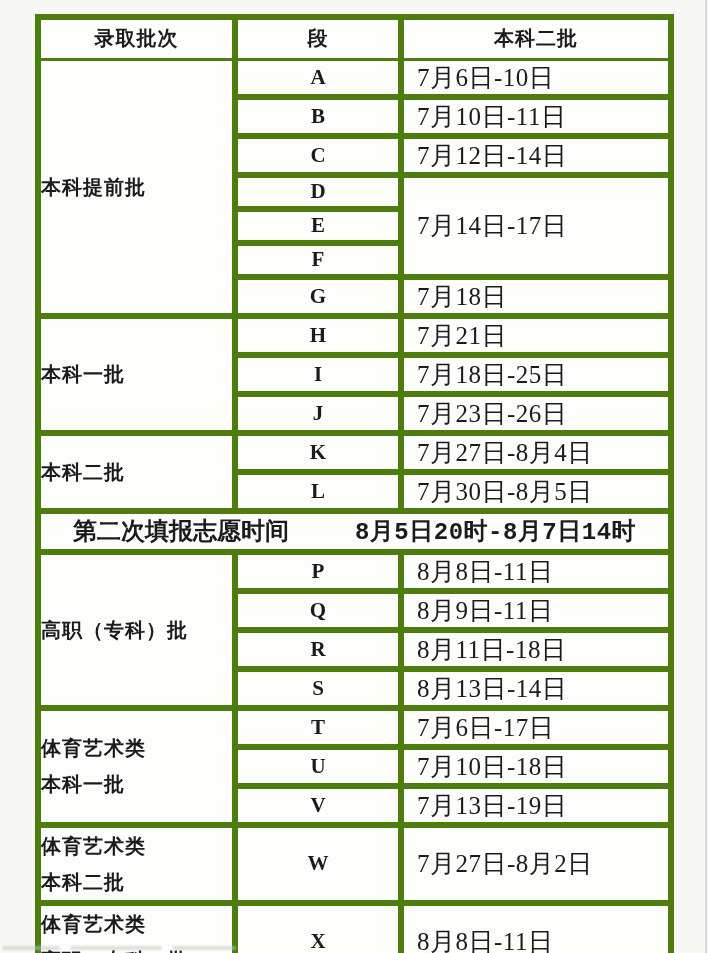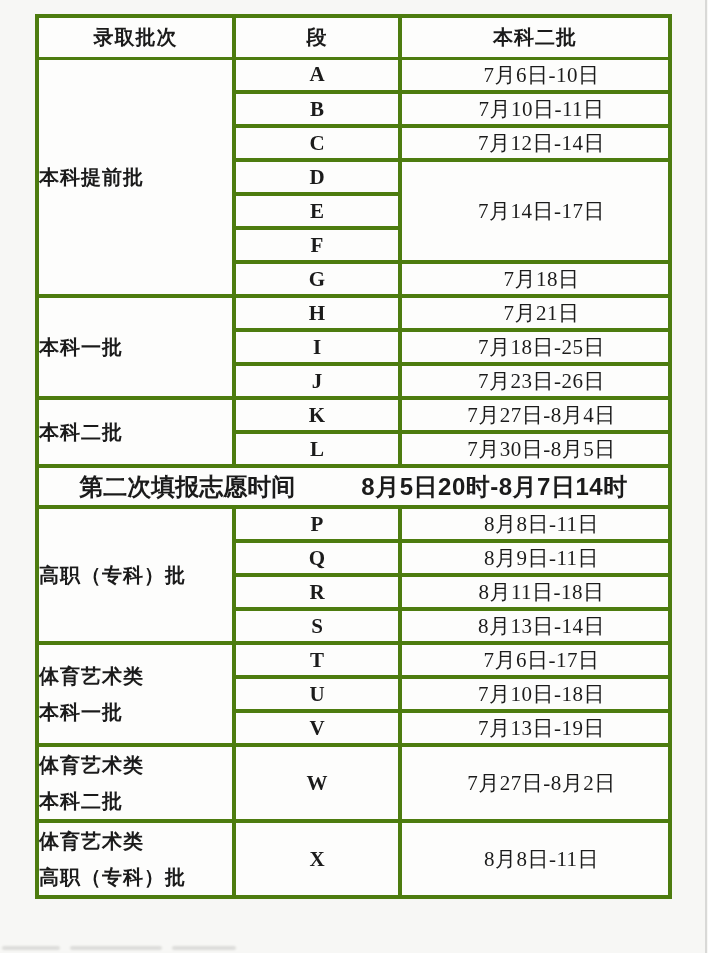--- a/index.html
+++ b/index.html
@@ -53,21 +53,21 @@
     border-collapse: collapse;
     table-layout: fixed;
     background: #fdfdfc;
     border: 4px solid #161616;
   }
   col.c1 { width: 197px; }
   col.c2 { width: 166px; }
   col.c3 { width: 270px; }
 
   th, td {
-    border: 4px solid #4d7c0f;
+    border: 6px solid #4d7c0f;
     padding: 0;
     vertical-align: middle;
   }
   tr.sec > th, tr.sec > td {
     border-top-width: 3px;
   }
   tr.hdr > th {
     border-bottom-width: 3px;
   }
 
@@ -93,35 +93,35 @@
     line-height: 36px;
   }
   td.seg {
     text-align: center;
     font-family: "Liberation Serif", serif;
     font-weight: bold;
     font-size: 21px;
   }
   td.time {
     font-family: "Liberation Serif", serif;
-    font-size: 21px;
-    text-align: center;
+    font-size: 25px;
+    text-align: left;
     padding-left: 13px;
     letter-spacing: 0.5px;
   }
   td.notice-cell .notice-inner {
     display: flex;
     justify-content: center;
     align-items: center;
     gap: 44px;
     font-size: 24px;
     font-weight: bold;
   }
   .notice-time {
-    font-family: Liberation Sans, sans-serif;
+    font-family: Liberation Mono, monospace;
     letter-spacing: 0.5px;
     margin-left: 22px;
   }
 </style>
 </head>
 <body>
 
 <table class="schedule">
   <colgroup>
       <col class="c1">

